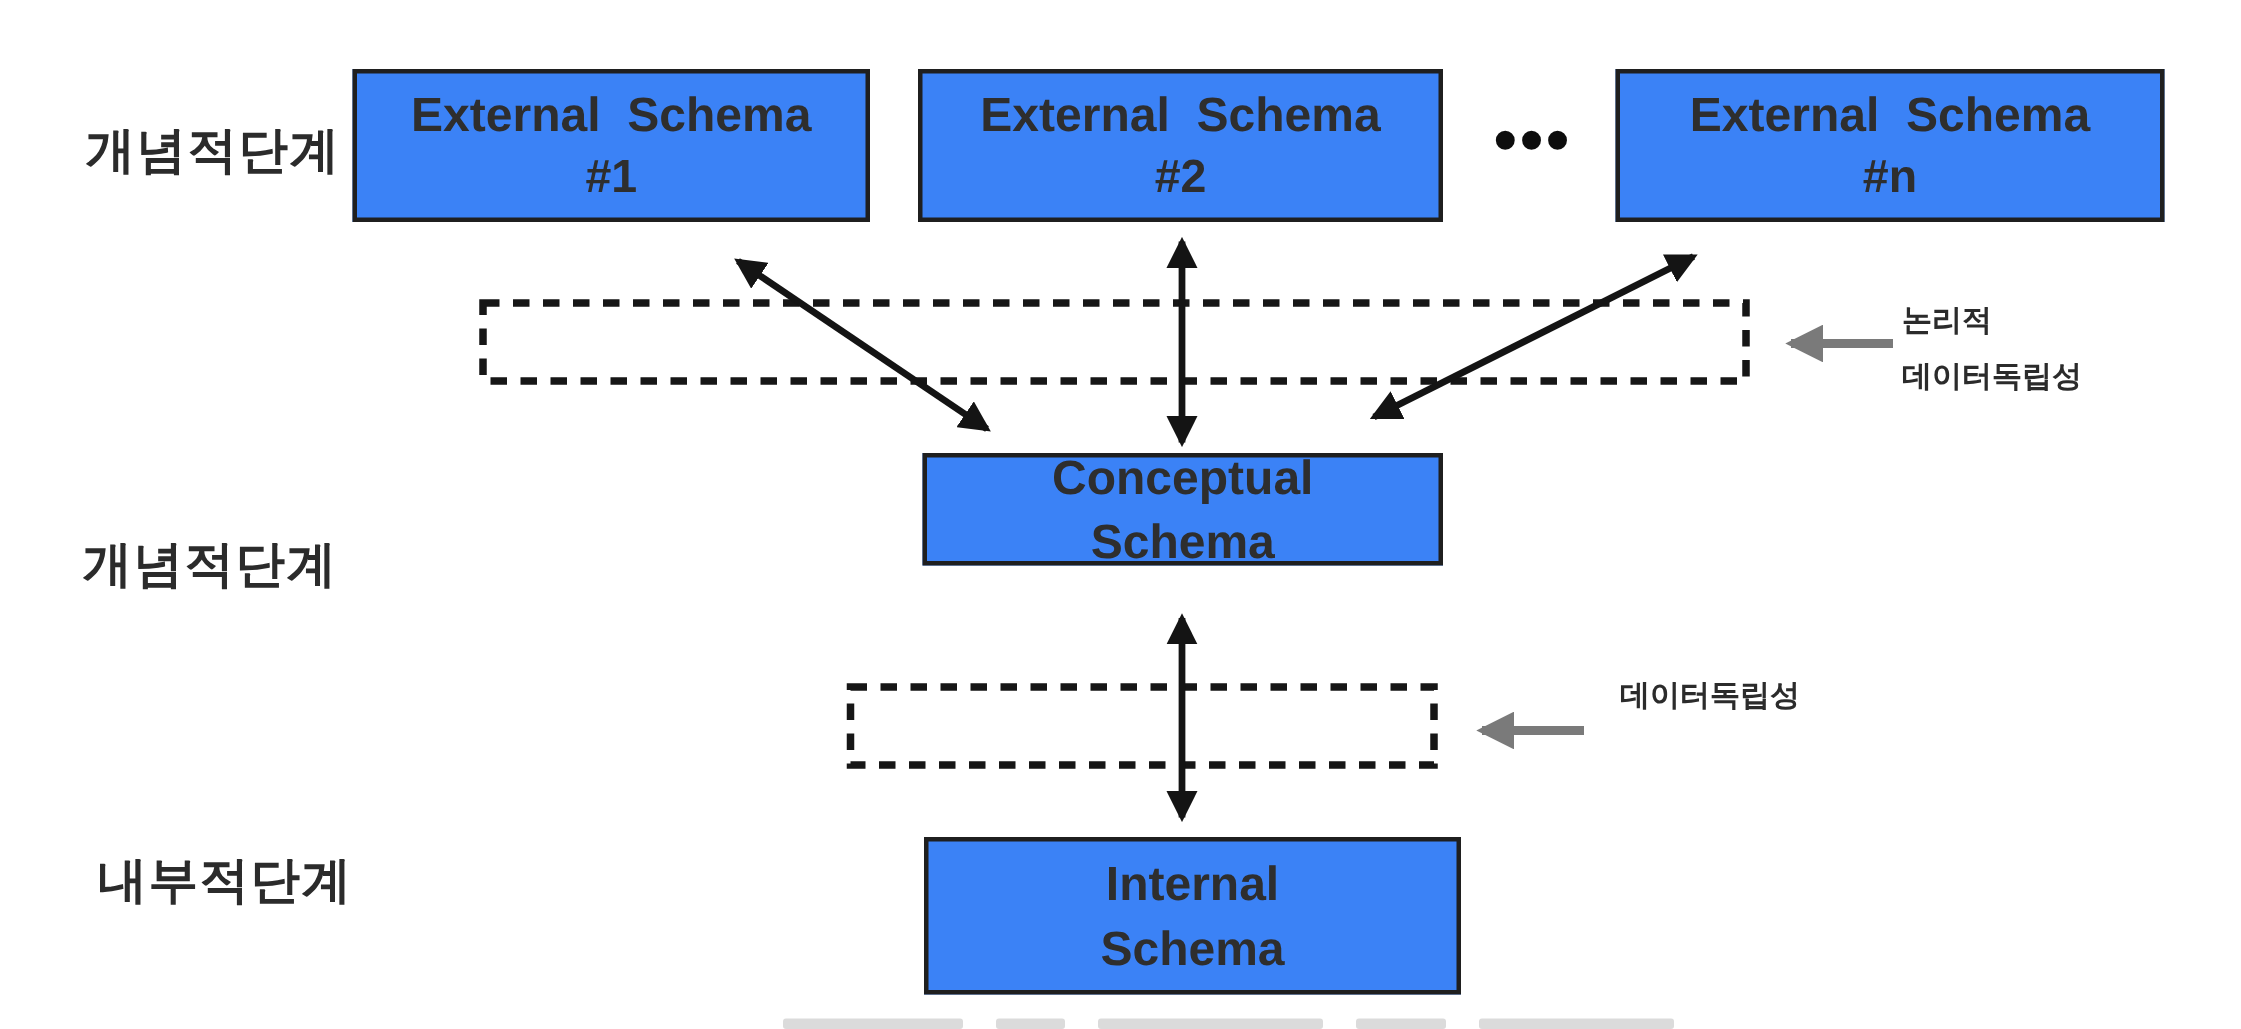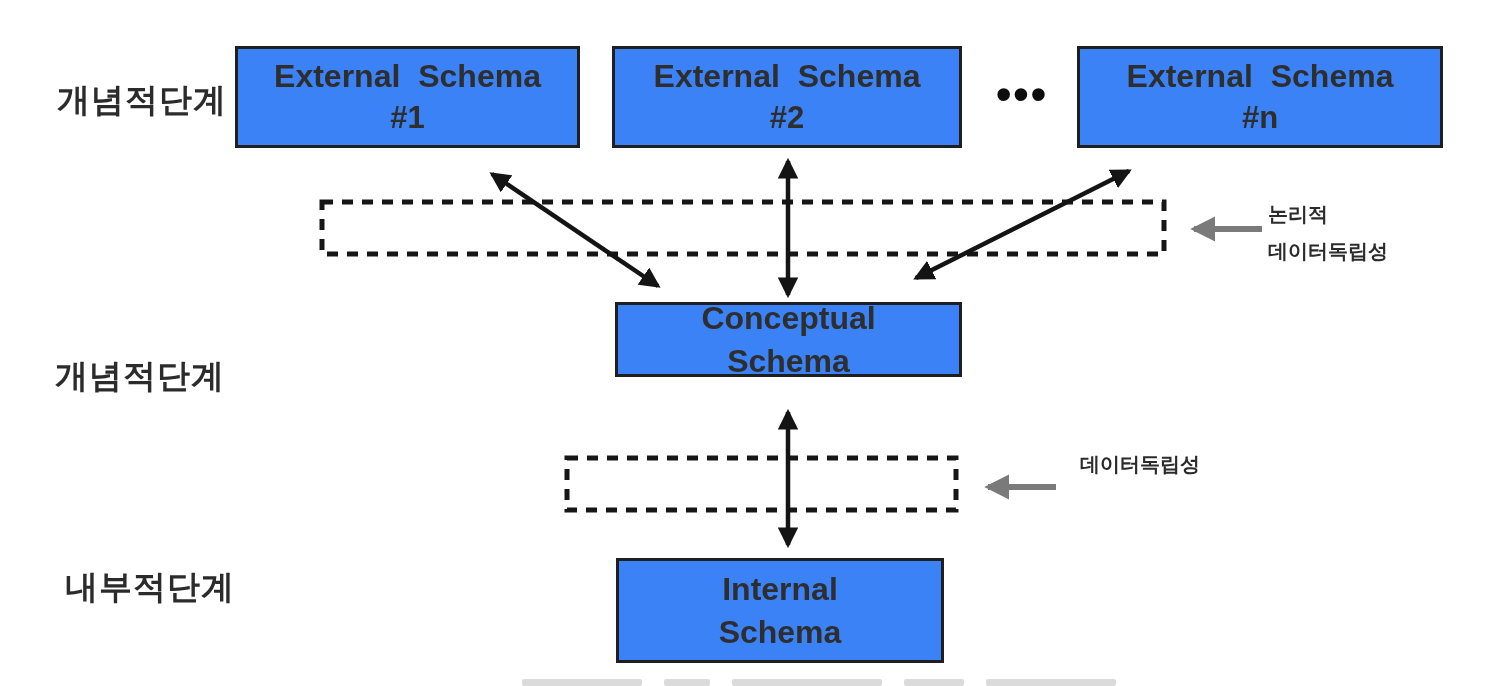--- a/index.html
+++ b/index.html
@@ -112,21 +112,21 @@
   <div class="schema-box" style="left:1077px; top:46px; width:366px; height:102px;">
     <span class="line1">External Schema</span>
     <span class="line2">#n</span>
   </div>
 
   <div class="schema-box" style="left:615px; top:302px; width:347px; height:75px;">
     <span class="line1">Conceptual</span>
     <span class="line2" style="font-size:32px;">Schema</span>
   </div>
 
-  <div class="schema-box" style="left:616px; top:558px; width:328px; height:105px;">
+  <div class="schema-box" style="left:616px; top:558px; width:358px; height:105px;">
     <span class="line1">Internal</span>
     <span class="line2" style="font-size:32px;">Schema</span>
   </div>
 
   <div class="annot annot-logical">
     <div>논리적</div>
     <div>데이터독립성</div>
   </div>
   <div class="annot annot-physical">
     <div>데이터독립성</div>

